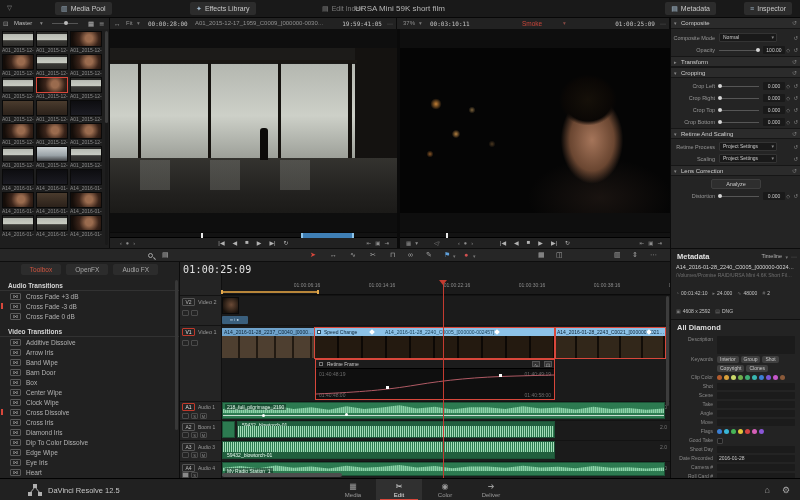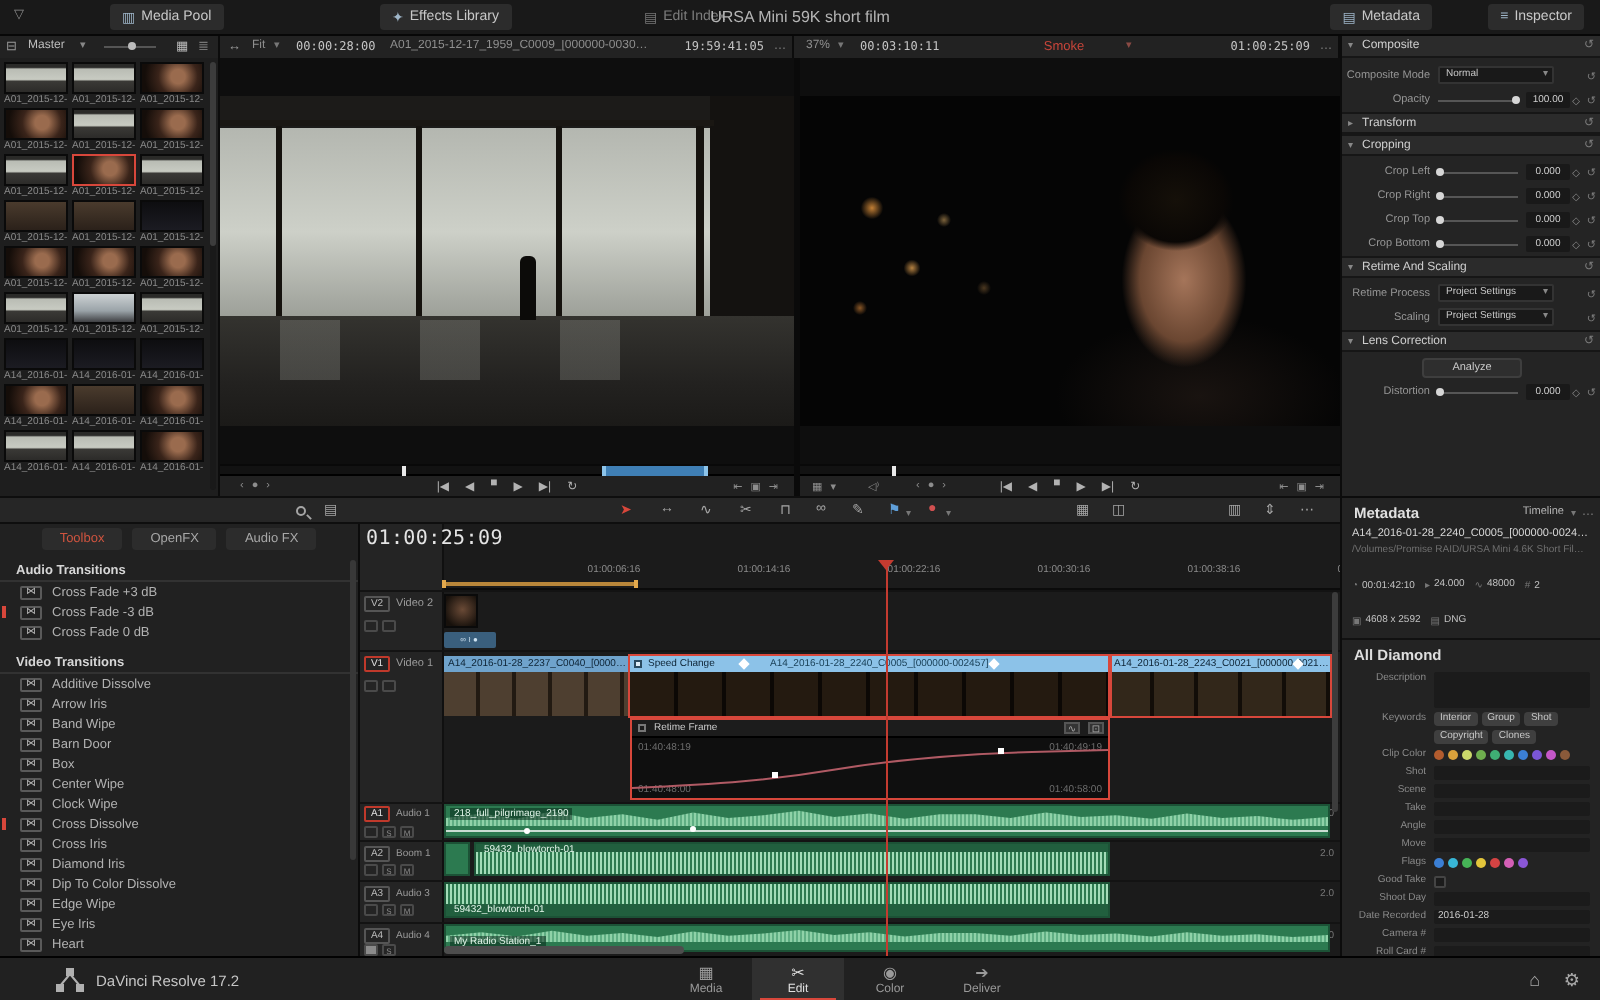--- a/index.html
+++ b/index.html
@@ -870,21 +870,21 @@
       </div>
   </div>
 
   <div class="bottombar">
     <svg class="abs" style="left:28px;top:5px" width="14" height="12">
       <path d="M7 3 L2 9 M7 3 L12 9" stroke="#b0b0b0" stroke-width="1" fill="none"></path>
       <rect x="5" y="0" width="4" height="4" fill="#b0b0b0"></rect>
       <rect x="0" y="8" width="4" height="4" fill="#b0b0b0"></rect>
       <rect x="10" y="8" width="4" height="4" fill="#b0b0b0"></rect>
     </svg>
-    <span class="abs" style="left:48px;top:7px;font-size:7.5px;color:#c6c6c6">DaVinci Resolve 17.2</span>
+    <span class="abs" style="left:48px;top:7px;font-size:7.5px;color:#c6c6c6">DaVinci Resolve 12.5</span>
     <div id="page-nav" class="abs" style="left:330px;top:0;display:flex">
         <div class="navitem">
           <span class="navicon">▦</span>
           <span class="navlabel">Media</span>
         </div>
         <div class="navitem active">
           <span class="navicon">✂</span>
           <span class="navlabel">Edit</span>
         </div>
         <div class="navitem">

